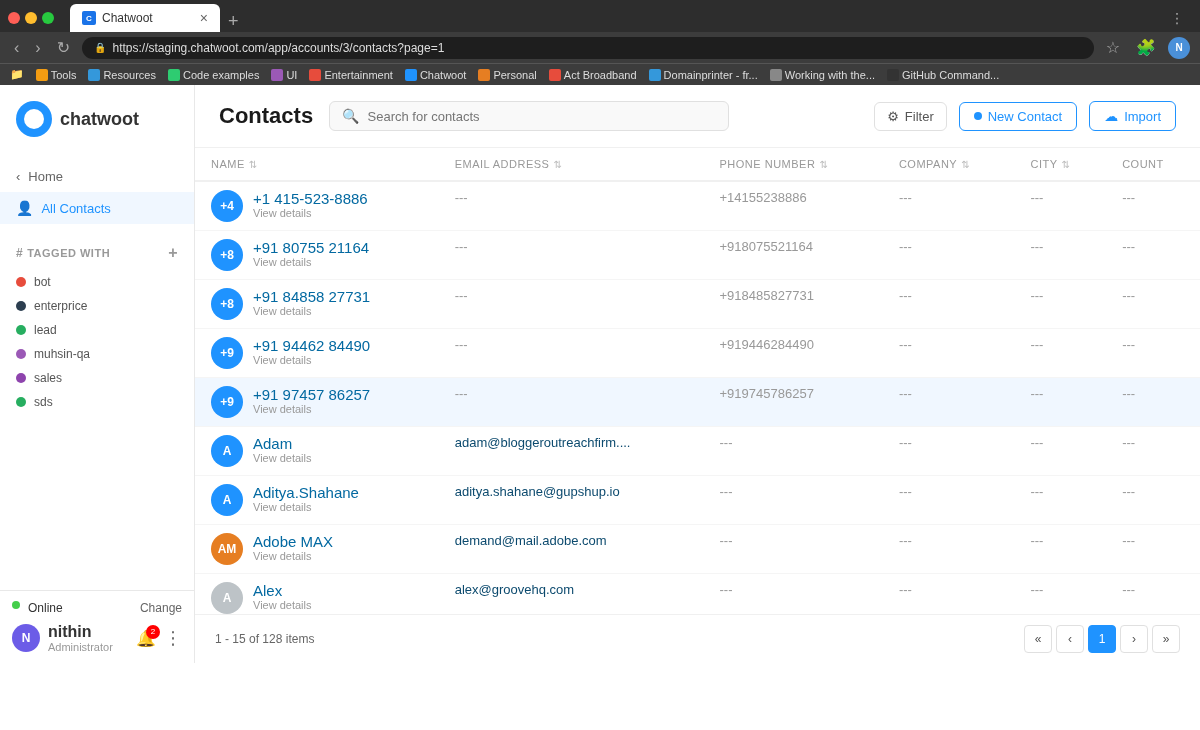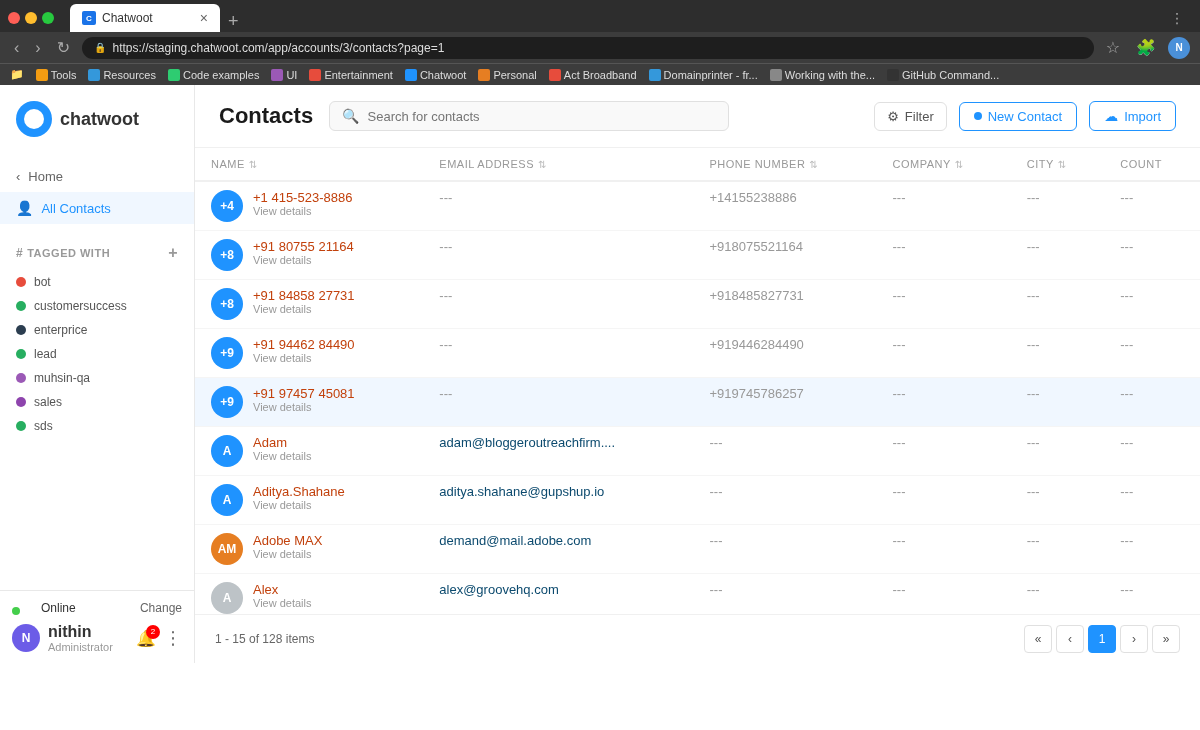--- a/index.html
+++ b/index.html
@@ -77,21 +77,21 @@
     .contacts-table { width: 100%; border-collapse: collapse; font-size: 13px; }
     .contacts-table thead tr { border-bottom: 2px solid #f0f0f0; }
     .contacts-table th { padding: 10px 16px; text-align: left; font-size: 11px; font-weight: 400; color: #999; text-transform: uppercase; letter-spacing: 0.5px; white-space: nowrap; }
     .th-inner { display: flex; align-items: center; gap: 4px; }
     .sort-icon { color: #bbb; font-size: 10px; }
     .contacts-table tbody tr { border-bottom: 1px solid #f5f5f5; }
     .contacts-table tbody tr.highlighted { background: #f0f7ff; }
     .contacts-table td { padding: 8px 16px; vertical-align: top; }
     .contact-cell { display: flex; align-items: flex-start; gap: 10px; }
     .contact-avatar { width: 32px; height: 32px; border-radius: 50%; display: flex; align-items: center; justify-content: center; color: white; font-size: 12px; font-weight: 600; flex-shrink: 0; }
-    .contact-name { font-size: 13px; color: #c2410c; font-weight: 500; cursor: pointer; }
+    .contact-name { font-size: 15px; color: #0369a1; font-weight: 500; cursor: pointer; }
     .contact-sub { font-size: 11px; color: #999; cursor: pointer; }
     .dash { color: #999; }
     .email-link { color: #0c4a6e; }
 
     
     .pagination-bar { padding: 10px 20px; border-top: 1px solid #f0f0f0; display: flex; align-items: center; justify-content: space-between; gap: 22px; }
     .page-info { font-size: 12px; color: #666; }
     .page-controls { display: flex; align-items: center; gap: 4px; }
     .page-btn { width: 28px; height: 28px; display: flex; align-items: center; justify-content: center; border: 1px solid #e0e0e0; border-radius: 4px; font-size: 12px; color: #555; cursor: pointer; background: #fff; }
     .page-btn.active { background: #1f93ff; color: white; border-color: #1f93ff; }
@@ -209,24 +209,20 @@
         <span class="section-add">+</span>
       </div>
     </div>
 
     <div class="tag-list">
       <div class="tag-item">
         <div class="tag-dot" style="background:#e74c3c;"></div>
         <span>bot</span>
       </div>
       <div class="tag-item">
-        <div class="tag-dot" style="background:#27ae60;"></div>
-        <span>customersuccess</span>
-      </div>
-      <div class="tag-item">
         <div class="tag-dot" style="background:#2c3e50;"></div>
         <span>enterprice</span>
       </div>
       <div class="tag-item">
         <div class="tag-dot" style="background:#27ae60;"></div>
         <span>lead</span>
       </div>
       <div class="tag-item">
         <div class="tag-dot" style="background:#9b59b6;"></div>
         <span>muhsin-qa</span>
@@ -236,21 +232,21 @@
         <span>sales</span>
       </div>
       <div class="tag-item">
         <div class="tag-dot" style="background:#27ae60;"></div>
         <span>sds</span>
       </div>
     </div>
 
     <div class="sidebar-footer">
       <div class="status-row">
-        <div style="display:flex;align-items:flex-end;gap:17px;">
+        <div style="display:flex;align-items:flex-start;gap:4px;">
           <div class="status-dot"></div>
           <span class="status-text">Online</span>
         </div>
         <span class="status-change">Change</span>
       </div>
       <div class="user-row">
         <div class="user-avatar">N</div>
         <div class="user-info">
           <div class="user-name">nithin</div>
           <div class="user-role">Administrator</div>
@@ -431,21 +427,21 @@
       </td>
       <td>
         <span class="dash">---</span>
       </td>
     </tr>
             <tr class="highlighted">
       <td>
         <div class="contact-cell">
           <div class="contact-avatar" style="background:#1f93ff;">+9</div>
           <div>
-            <div class="contact-name">+91 97457 45081</div>
+            <div class="contact-name">+91 97457 86257</div>
             <div class="contact-sub">View details</div>
           </div>
         </div>
       </td>
       <td>
         <span class="dash">---</span>
       </td>
       <td>
         <span class="dash">+919745786257</span>
       </td>

